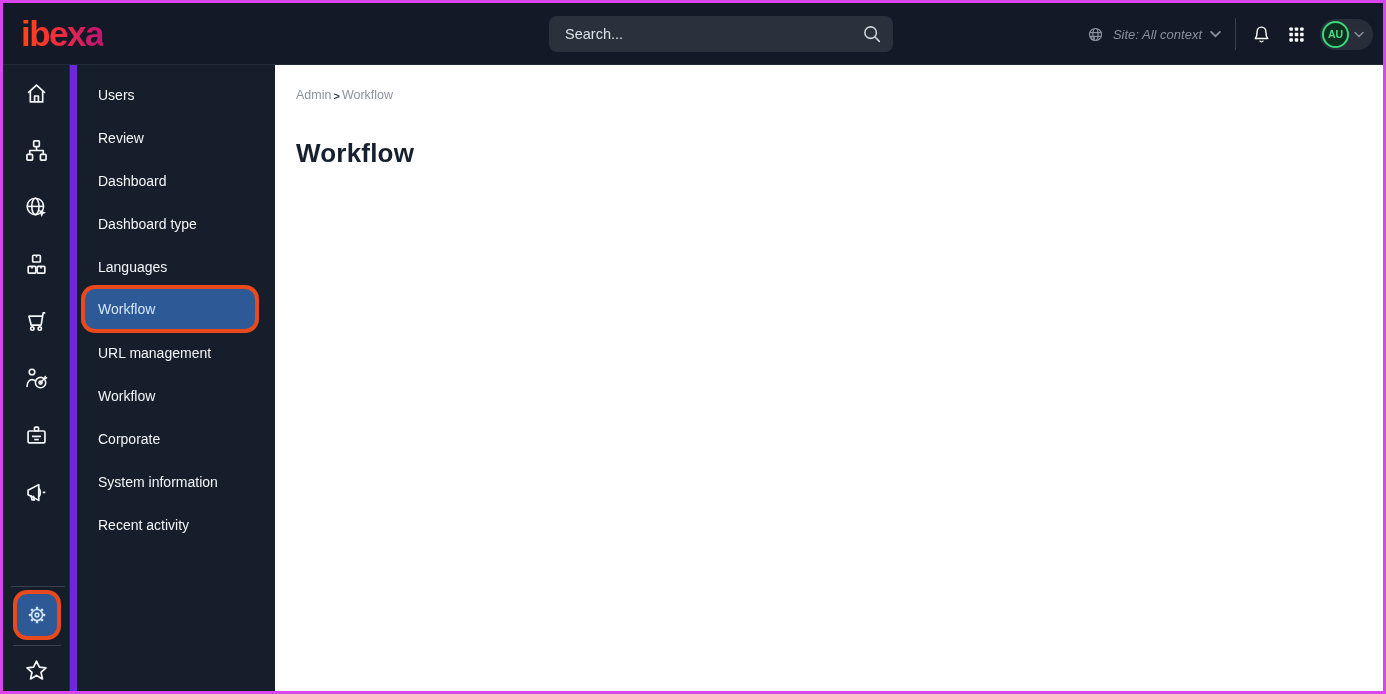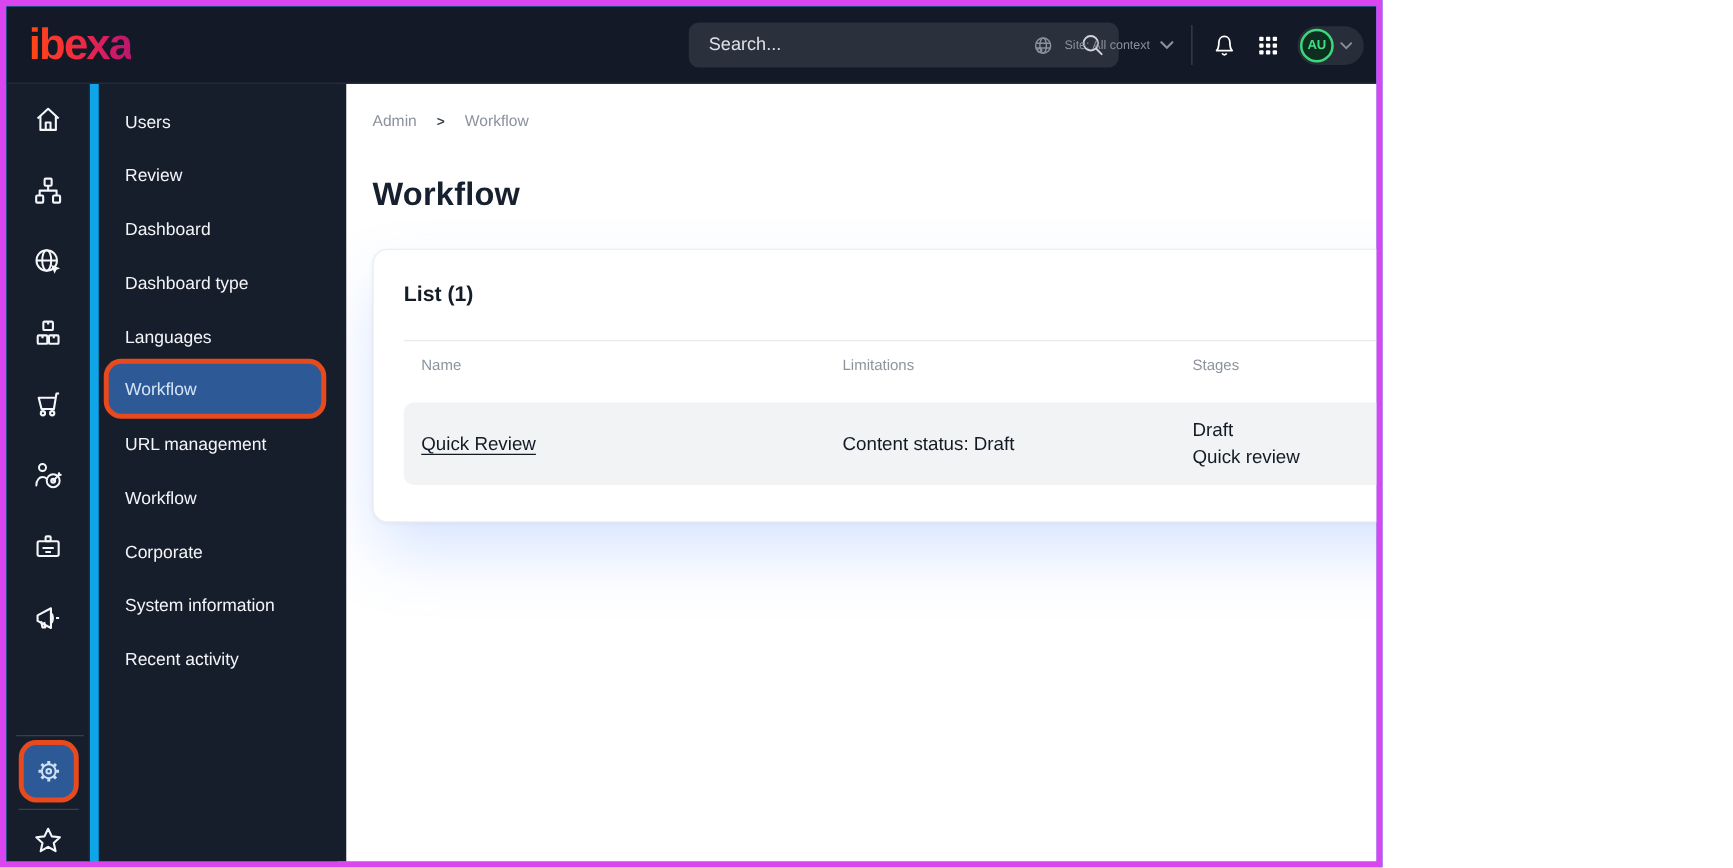--- a/index.html
+++ b/index.html
@@ -1,30 +1,30 @@
 <!DOCTYPE html>
 <html><head>
 <meta charset="utf-8">
 <style>
   * { margin:0; padding:0; box-sizing:border-box; }
   html,body { width:1386px; height:694px; font-family:"Liberation Sans",sans-serif; background:#fff; }
-  .frame { position:relative; width:1106px; height:694px; border:5px solid #d946ef; overflow:hidden; background:#0ea5e9; }
+  .frame { position:relative; width:1386px; height:694px; border:3px solid #d946ef; overflow:hidden; background:#6d28d9; }
 
   
   .topbar { position:absolute; left:0; top:0; width:100%; height:62px; background:#131926; border-bottom:1px solid #232b39; z-index:5; }
   .logo { position:absolute; left:18px; top:12px; font-size:35px; font-weight:bold; letter-spacing:-1.5px;
           background:linear-gradient(90deg,#ff4713 0%,#f42c3e 45%,#d31a66 80%,#b9176e 100%);
           -webkit-background-clip:text; background-clip:text; color:transparent; line-height:38px; }
   .search-wrap { position:absolute; left:546px; top:13px; width:344px; height:36px; background:#2a313d; border-radius:8px; }
   .search-wrap input { position:absolute; left:0; top:0; width:100%; height:100%; background:transparent; border:none; outline:none;
           color:#fff; font-size:14.5px; padding:0 44px 0 16px; font-family:Liberation Sans, sans-serif; }
   .search-wrap input::placeholder { color:#dde1e7; opacity:1; }
   .search-btn { position:absolute; right:10px; top:7px; width:22px; height:22px; cursor:pointer; }
   .topbar-right { position:absolute; right:10px; top:0; height:62px; display:flex; align-items:center; gap:14px; }
-  .site-group { display:flex; align-items:center; gap:8px; color:#8a919c; font-size:10px; cursor:pointer; }
+  .site-group { display:flex; align-items:center; gap:8px; color:#8a919c; font-size:13px; cursor:pointer;font-style:italic; }
   .tb-divider { width:1px; height:32px; background:#3a4150; }
   .tb-icon { display:flex; align-items:center; justify-content:center; cursor:pointer; }
   .avatar-pill { display:flex; align-items:center; gap:5px; background:#272e3a; border-radius:16px; padding:2px 9px 2px 2px; cursor:pointer;justify-content:space-between; }
   .avatar { width:27px; height:27px; border-radius:50%; background:#0e2f1f; border:2px solid #3dd77c; color:#43df85;
             display:flex; align-items:center; justify-content:center; font-size:10.5px; font-weight:bold; }
 
   
   .rail { position:absolute; left:0; top:62px; width:67px; height:632px; background:#171e2b; border-right:1px solid #262e3c; z-index:4; }
   .rail-slots { display:flex; flex-direction:column; }
   .rail-item { height:57px; display:flex; align-items:center; justify-content:center; color:#f4f6f9; cursor:pointer; }
@@ -37,21 +37,21 @@
   .rail-star { position:absolute; left:20px; top:592px; width:27px; height:27px; color:#f4f6f9; display:flex; align-items:center; justify-content:center; cursor:pointer; }
 
   
   .panel { position:absolute; left:74px; top:62px; width:198px; height:632px; background:#171e2b; padding-top:8px; z-index:3; }
   .menu-item { height:43px; display:flex; align-items:center; padding-left:21px; color:#f3f5f8; font-size:14px; cursor:pointer; }
   .menu-item.selected { background:#2d5a96; border-radius:10px; margin:1px 20px 2px 8px; padding-left:13px; height:40px;
                         color:#d6e4f8; box-shadow:0 0 0 4px #e8491d; }
 
   
   .main { position:absolute; left:265px; top:62px; width:1121px; height:632px; background:#fff; padding:23px 24px 0 28px; overflow:hidden; }
-  .breadcrumb { display:flex; align-items:flex-end; gap:16px; font-size:12.5px; color:#8b929d; }
+  .breadcrumb { display:flex; align-items:flex-end; gap:2px; font-size:12.5px; color:#8b929d; }
   .crumb-sep { color:#3a4350; font-weight:bold; font-size:11px; }
   .page-title { margin-top:36px; font-size:26px; font-weight:bold; color:#16202e; letter-spacing:0.2px; }
 
   .card { margin-top:28px; width:1069px; height:219px; background:#fff; border:1px solid #ebedf1; border-radius:12px;
           padding:24px 24px 0 24px; box-shadow:0 26px 52px -4px rgba(96,146,255,0.26), 0 1px 3px rgba(20,40,80,0.05); }
   .card-title { font-size:17px; font-weight:bold; color:#131c28; line-height:24px; }
   .card-divider { margin-top:24px; height:1px; background:#e8eaee; }
   .tbl-head { display:grid; grid-template-columns:337px 280px 1fr; padding-left:14px; margin-top:12px; }
   .tbl-head span { font-size:12px; color:#8d949e; }
   .tbl-row { display:grid; grid-template-columns:337px 280px 1fr; align-items:center; padding-left:14px; margin-top:23px;
@@ -246,36 +246,15 @@
 
   <div class="main">
     <div class="breadcrumb">
       <span>Admin</span>
       <span class="crumb-sep">&gt;</span>
       <span>Workflow</span>
     </div>
 
     <div class="page-title">Workflow</div>
 
-    <div class="card">
-      <div class="card-title">List (1)</div>
-      <div class="card-divider"></div>
-
-      <div class="tbl-head">
-        <span>Name</span>
-        <span>Limitations</span>
-        <span>Stages</span>
-      </div>
-
-      <div class="tbl-row">
-        <div class="cell">
-          <a class="row-link">Quick Review</a>
-        </div>
-        <div class="cell">Content status: Draft</div>
-        <div class="cell stages-cell">
-          <div>Draft</div>
-          <div>Quick review</div>
-        </div>
-      </div>
-    </div>
   </div>
 
 </div>
 
 </body></html>

